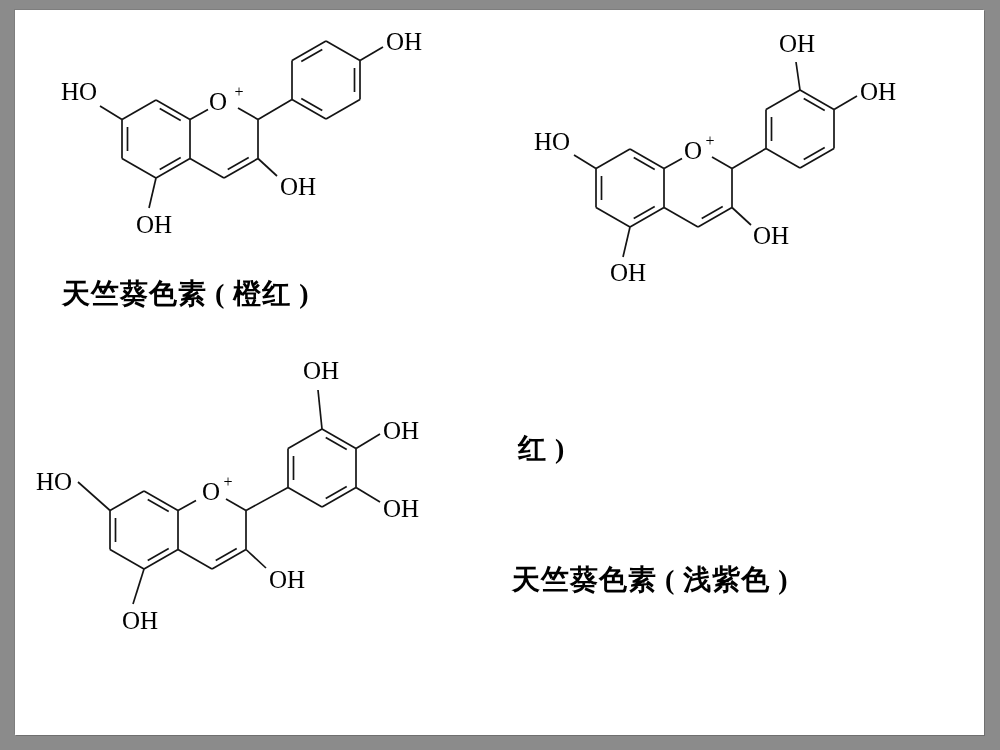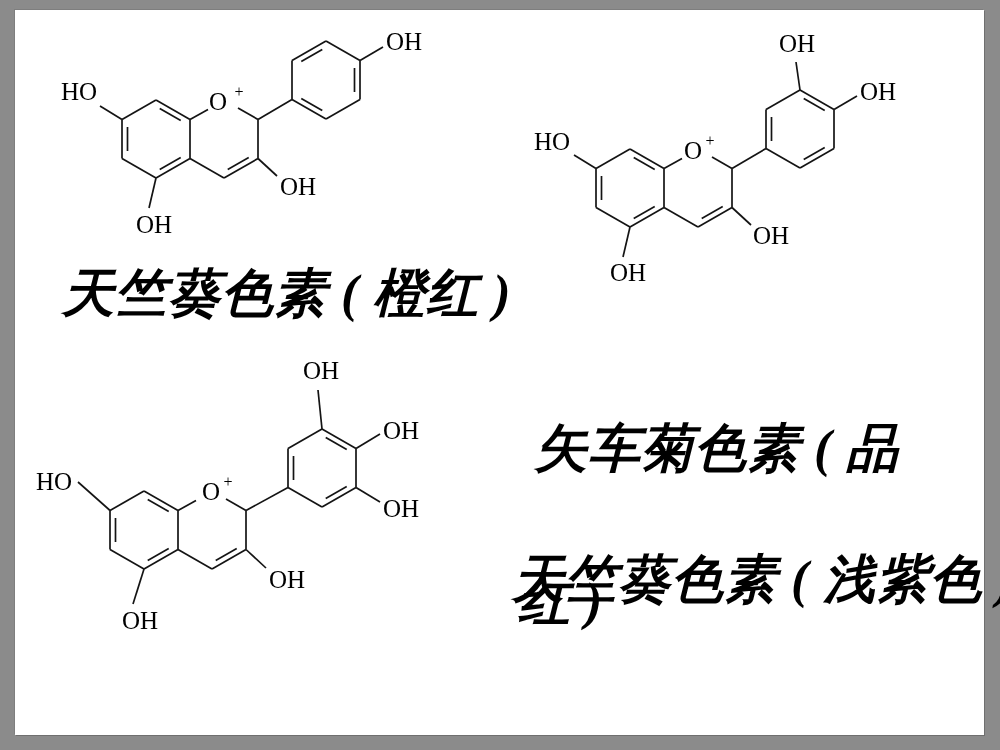--- a/index.html
+++ b/index.html
@@ -4,22 +4,22 @@
 <style>
   html,body{margin:0;padding:0;width:1000px;height:750px;overflow:hidden;}
   body{position:relative;background:#8b8b8b;font-family:"Liberation Serif","DejaVu Serif",serif;}
   .slide{position:absolute;left:15px;top:10px;width:969px;height:725px;background:#ffffff;
          box-shadow:1px 1px 0 #6f6f6f, -1px -1px 0 #7e7e7e;}
   svg.overlay{position:absolute;left:0;top:0;width:1000px;height:750px;}
   .bond{stroke:#141414;stroke-width:1.7;stroke-linecap:butt;fill:none;}
   .atom{font-family:"Liberation Serif","DejaVu Serif",serif;font-size:25px;fill:#000000;}
   .plus{font-size:16px;}
   .caption{position:absolute;font-family:"Liberation Serif","DejaVu Serif",serif;
-           font-size:52px;font-weight:bold;color:#000000;letter-spacing:1px;
-           white-space:pre;line-height:48px;font-style:italic;}
+           font-size:28px;font-weight:bold;color:#000000;letter-spacing:1px;
+           white-space:pre;line-height:48px;}
   .cap-line{line-height:57px;}
   .indent{padding-left:17px;}
 </style>
 </head>
 <body>
 
 <div class="slide"></div>
 
 <svg class="overlay" viewBox="0 0 1000 750">
 
@@ -141,17 +141,16 @@
   <text class="atom" x="321" y="379" text-anchor="middle">OH</text>
   <text class="atom" x="383" y="439" text-anchor="start">OH</text>
   <text class="atom" x="383" y="517" text-anchor="start">OH</text>
   <text class="atom" x="211" y="500" text-anchor="middle">O</text>
   <text class="atom plus" x="228" y="487" text-anchor="middle">+</text>
 </svg>
 
 <div class="caption" style="left:62px;top:270px">天竺葵色素 ( 橙红 )</div>
 
 <div class="caption" style="left:518px;top:324px">
-  <div class="cap-line indent">矢车菊色素 ( 品</div>
   <div class="cap-line">红 )</div>
 </div>
 
 <div class="caption" style="left:512px;top:556px">天竺葵色素 ( 浅紫色 )</div>
 
 </body></html>

